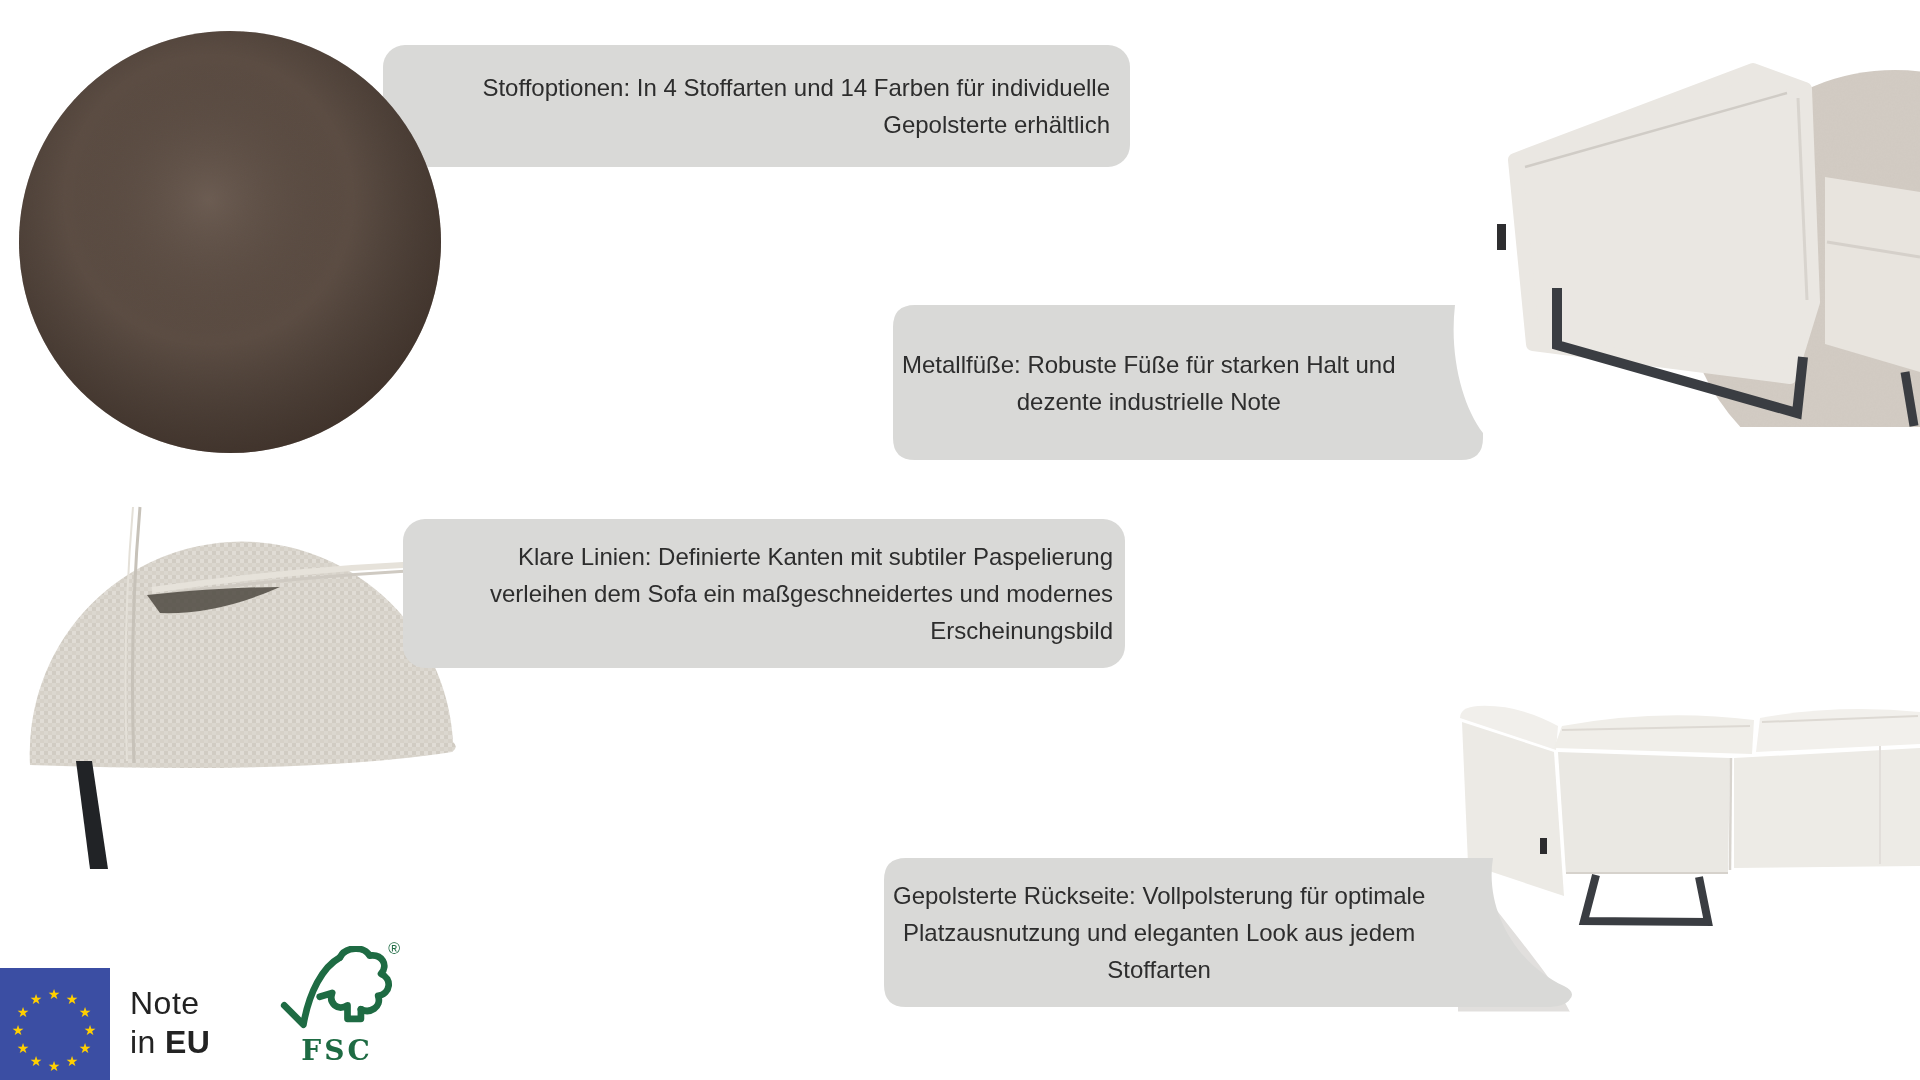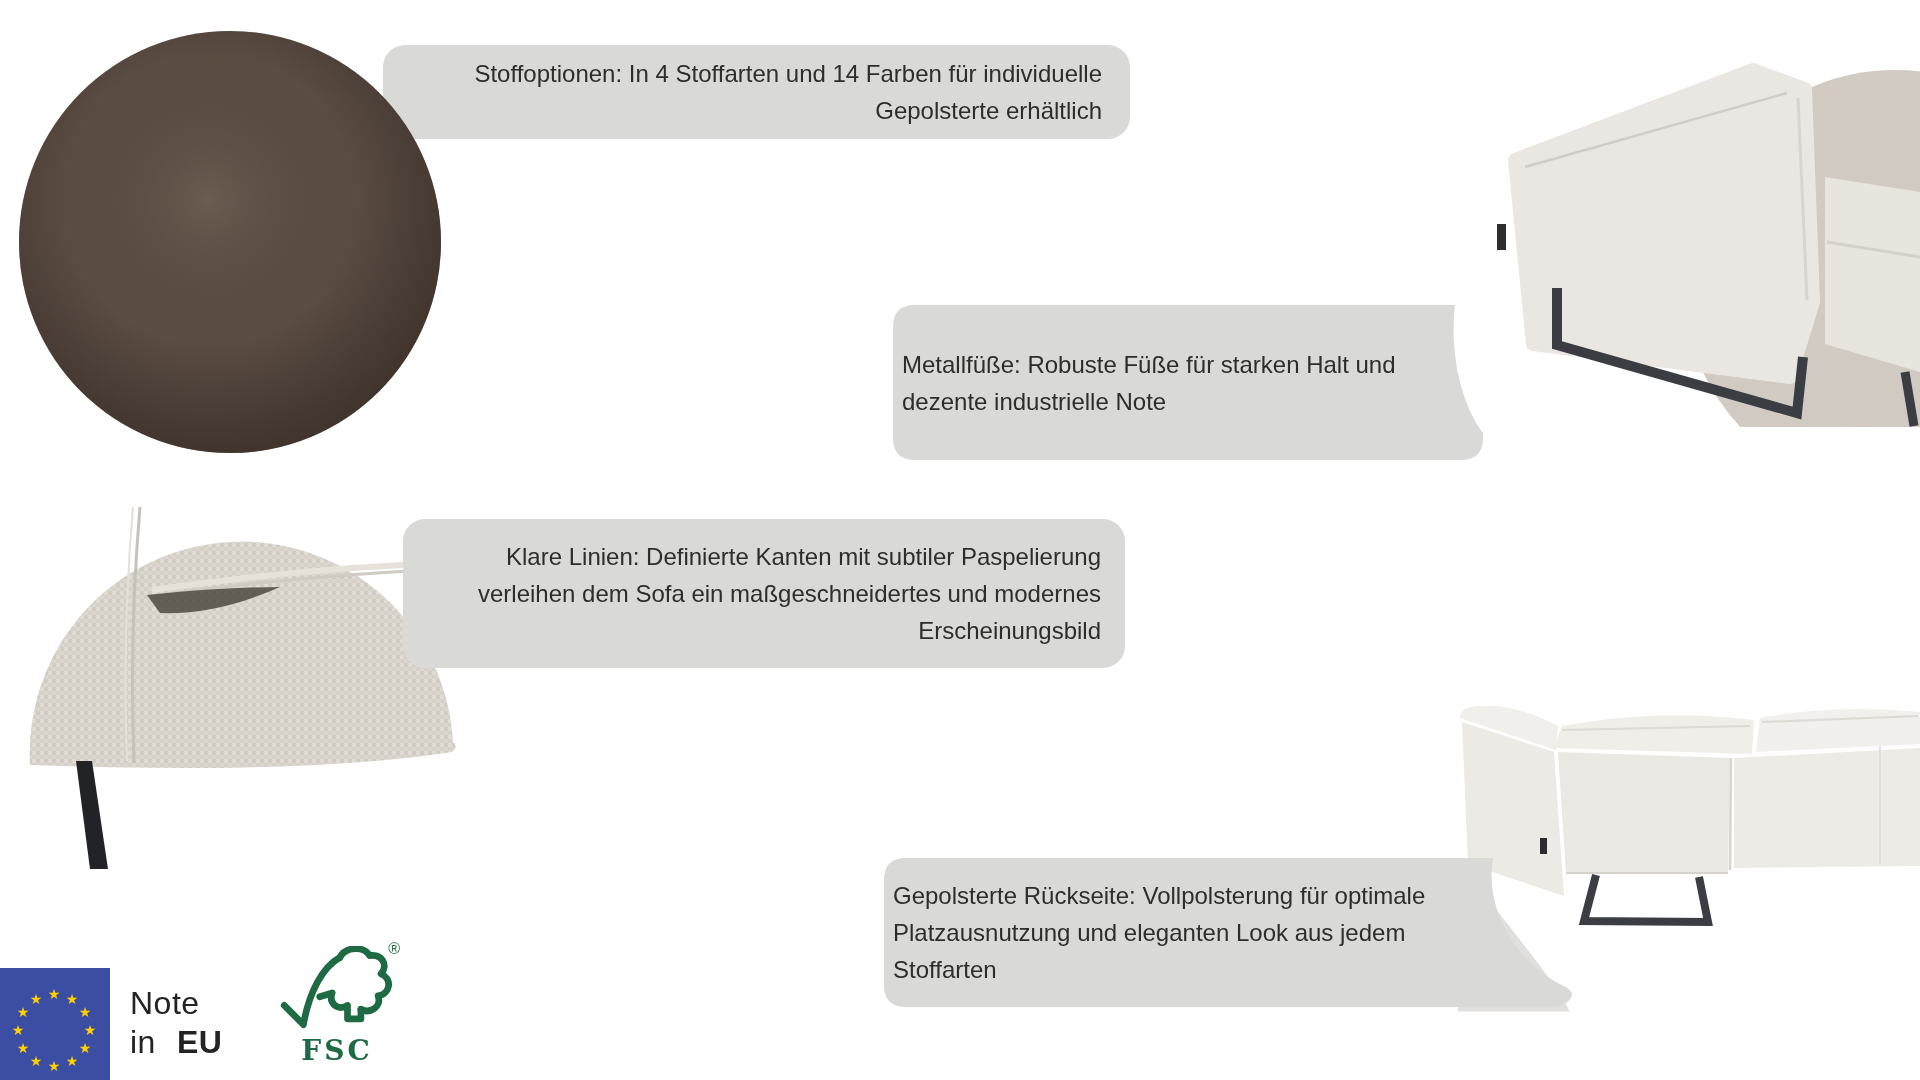--- a/index.html
+++ b/index.html
@@ -7,44 +7,44 @@
     position:relative;width:1920px;height:1080px;overflow:hidden;background:#ffffff;
     font-family:"Liberation Sans","DejaVu Sans",sans-serif;color:#2d2d2d;
   }
   .photo,.callout,.swatch{position:absolute;}
   .photo{z-index:1;}
   .callout{z-index:2;background:transparent;}
   .swatch{z-index:3;}
 
   
   .callout-plain{background:#d9d9d7;border-radius:22px;display:flex;flex-direction:column;justify-content:center;}
-  .callout-1{left:383px;top:45px;width:747px;height:94px;align-items:flex-end;padding-right:28px;box-sizing:border-box;}
-  .callout-3{left:403px;top:519px;width:722px;height:149px;align-items:flex-end;padding-right:24px;box-sizing:border-box;}
+  .callout-1{left:383px;top:45px;width:747px;height:122px;align-items:flex-end;padding-right:20px;box-sizing:border-box;}
+  .callout-3{left:403px;top:519px;width:722px;height:149px;align-items:flex-end;padding-right:12px;box-sizing:border-box;}
 
   
   .callout-shaped{display:block;}
   .callout-2{left:893px;top:305px;width:600px;height:155px;}
   .callout-4{left:848px;top:858px;width:700px;height:149px;margin-left:36px;}
   .callout-shaped .bg{position:absolute;left:0;top:0;width:100%;height:100%;}
-  .callout-shaped .callout-text{position:absolute;left:9px;top:0;bottom:0;display:flex;flex-direction:column;justify-content:center;align-items:flex-start;}
+  .callout-shaped .callout-text{position:absolute;left:9px;top:0;bottom:0;display:flex;flex-direction:column;justify-content:center;align-items:center;}
 
   .line{font-size:24px;line-height:37px;white-space:nowrap;}
 
   .photo-side{left:1495px;top:42px;width:425px;height:385px;}
   .photo-detail{left:12px;top:495px;width:455px;height:405px;}
   .photo-back{left:1458px;top:700px;width:462px;height:312px;}
   .swatch{left:18px;top:30px;width:424px;height:424px;}
 
   
   .eu-badge{position:absolute;left:0;top:968px;z-index:2;display:flex;}
   .eu-flag{position:relative;width:110px;height:118px;background:#3b4ea3;}
   .eu-star{position:absolute;width:14px;height:14px;font-size:14px;line-height:14px;color:#ffcf00;text-align:center;}
   .eu-star::before{content:"★";}
   .eu-text{margin-left:20px;padding-top:16px;font-size:32px;line-height:39px;color:#232323;letter-spacing:0.5px;}
-  .eu-text .bold{font-weight:700;margin-left:21px;}
+  .eu-text .bold{font-weight:700;margin-left:9px;}
 
   
   .fsc-badge{position:absolute;left:272px;top:938px;width:130px;height:142px;z-index:2;color:#1e6b43;}
   .fsc-reg{position:absolute;right:2px;top:2px;font-size:16px;color:#1e6b43;}
   .fsc-tree{position:absolute;left:0;top:8px;width:128px;height:92px;}
   .fsc-label{position:absolute;left:0;top:96px;width:100%;text-align:center;
     font-family:"DejaVu Serif","Liberation Serif",serif;font-weight:700;font-size:28px;letter-spacing:3px;}
 </style>
 </head>
 <body>

